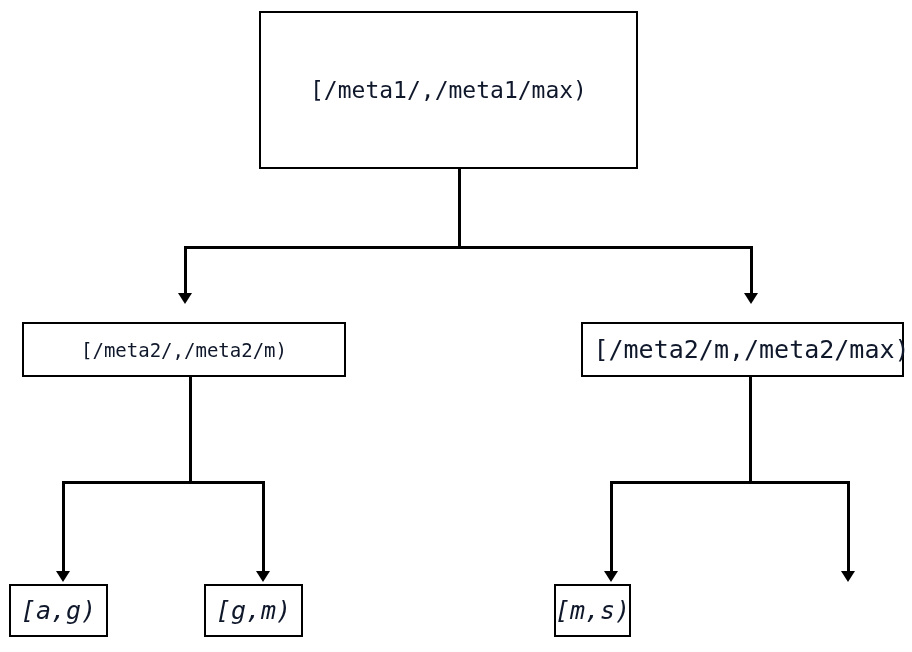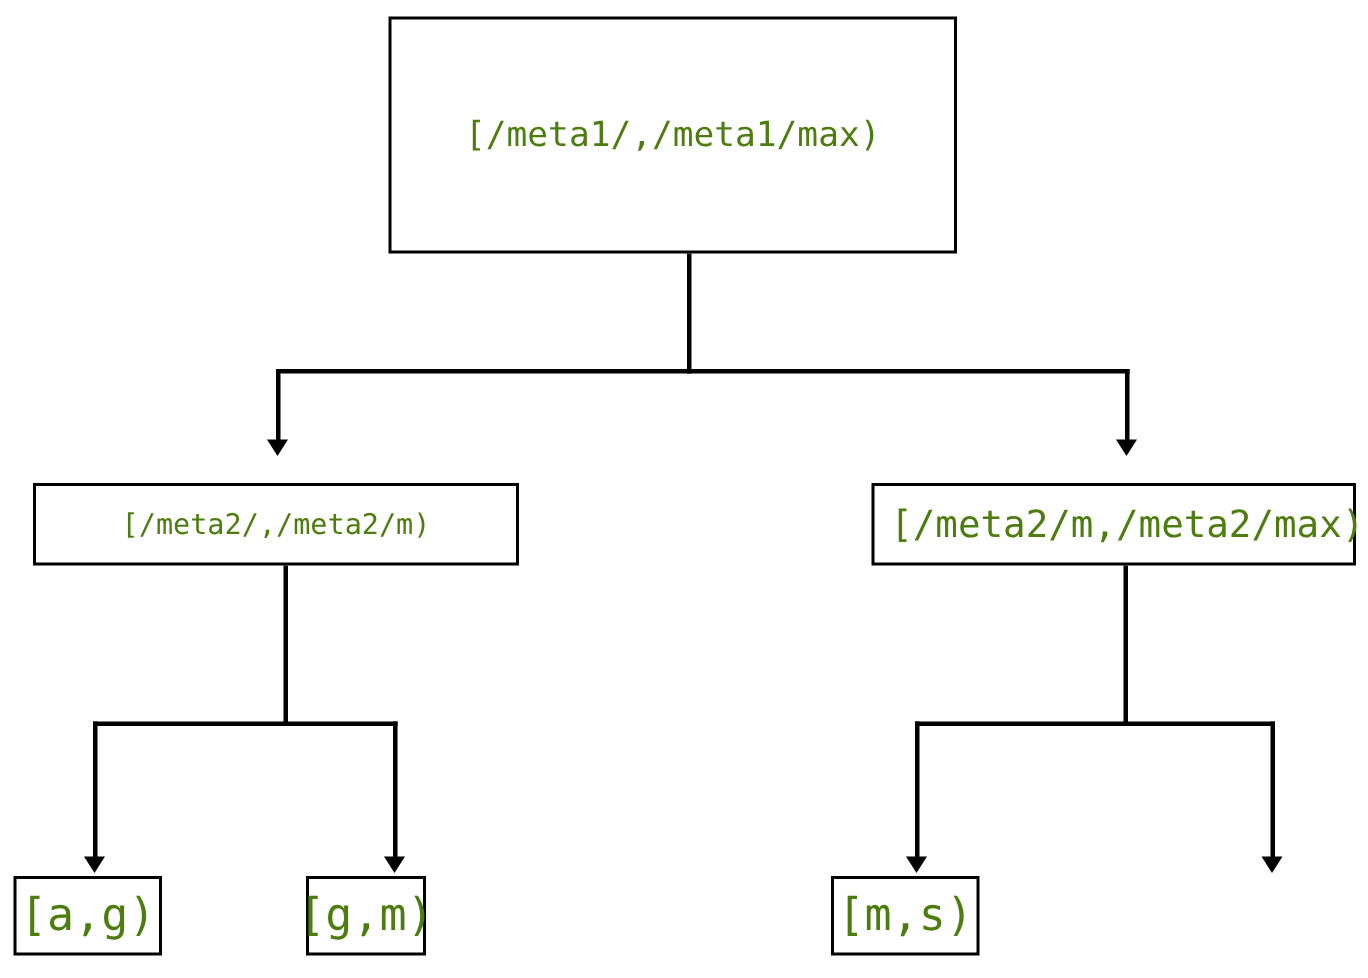--- a/index.html
+++ b/index.html
@@ -23,21 +23,21 @@
     display: flex;
     align-items: center;
     justify-content: center;
     color: #000000;
     font-family: "DejaVu Sans Mono", "Liberation Mono", monospace;
     white-space: pre;
   }
   .node-label {
     font-family: "DejaVu Sans Mono", "Liberation Mono", monospace;
     letter-spacing: 0px;
-    color: #4d7c0f;
+    color: #0f172a;
   }
   .node-root {
     left: 259px;
     top: 11px;
     width: 379px;
     height: 158px;
     font-size: 23px;
   }
   .node-mid-left {
     left: 22px;
@@ -50,25 +50,26 @@
     left: 581px;
     top: 322px;
     width: 323px;
     height: 55px;
     font-size: 25px;
     padding-left: 18px;
   }
   .node-leaf {
     top: 584px;
     height: 53px;
-    font-size: 30px;
+    font-size: 25px;
+    font-style: italic;
   }
   .leaf-1 { left: 9px;   width: 99px; }
-  .leaf-2 { left: 204px; width: 80px; }
-  .leaf-3 { left: 554px; width: 99px; }
+  .leaf-2 { left: 204px; width: 99px; }
+  .leaf-3 { left: 554px; width: 77px; }
   .leaf-4 { left: 777px; width: 119px; }
 
   
   .vline {
     position: absolute;
     width: 3px;
     background: #000000;
   }
   .hline {
     position: absolute;

